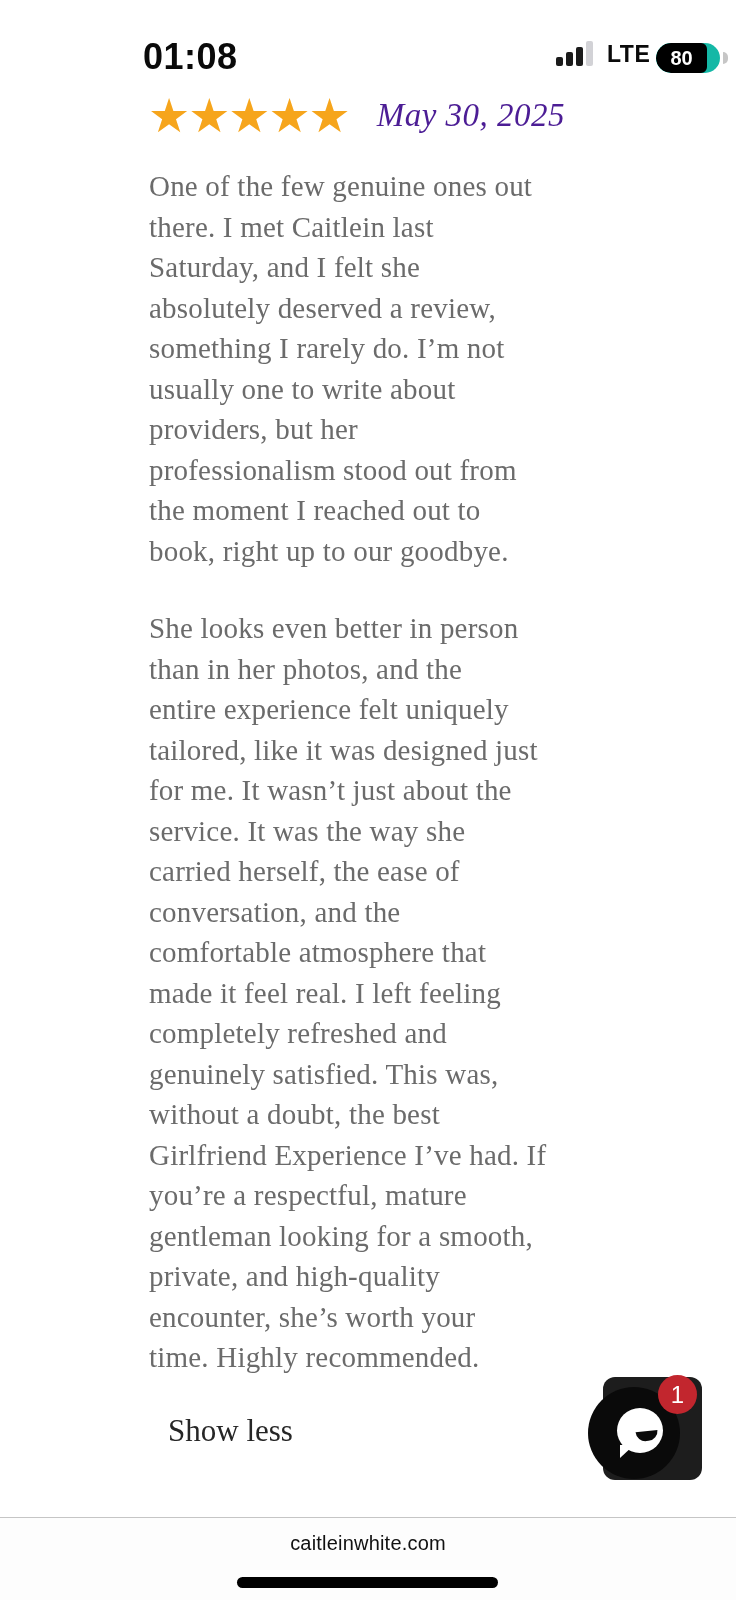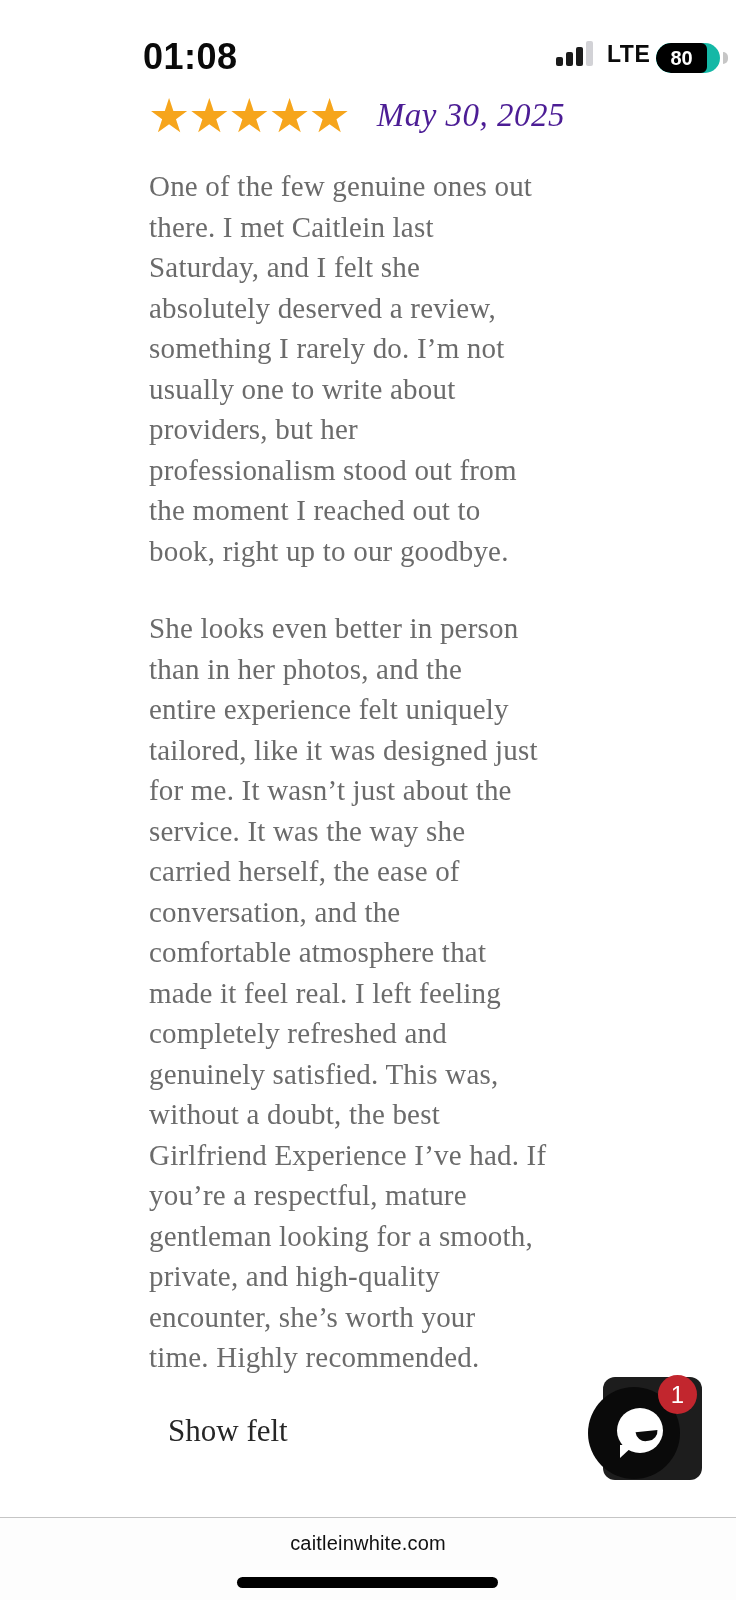--- a/index.html
+++ b/index.html
@@ -167,21 +167,21 @@
 completely refreshed and
 genuinely satisfied. This was,
 without a doubt, the best
 Girlfriend Experience I’ve had. If
 you’re a respectful, mature
 gentleman looking for a smooth,
 private, and high-quality
 encounter, she’s worth your
 time. Highly recommended.</div>
 
-<div class="show-less">Show felt</div>
+<div class="show-less">Show less</div>
 
 <div class="reviewer-row">
   <div class="reviewer-name">Alan</div>
   <div class="verified-badge">
     <span>✓</span>
   </div>
   <div class="verified-label">Verified</div>
 </div>
 
 <div class="chat-widget">

